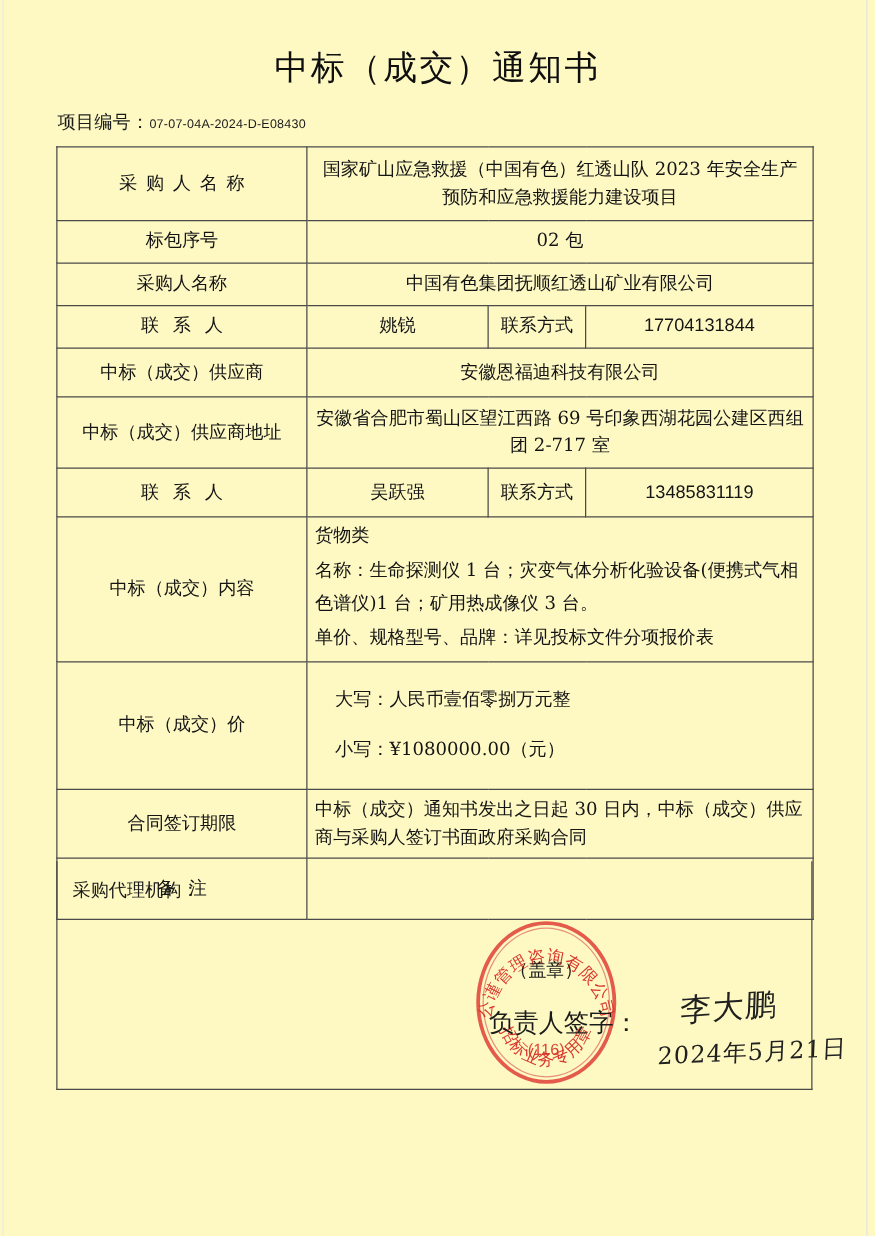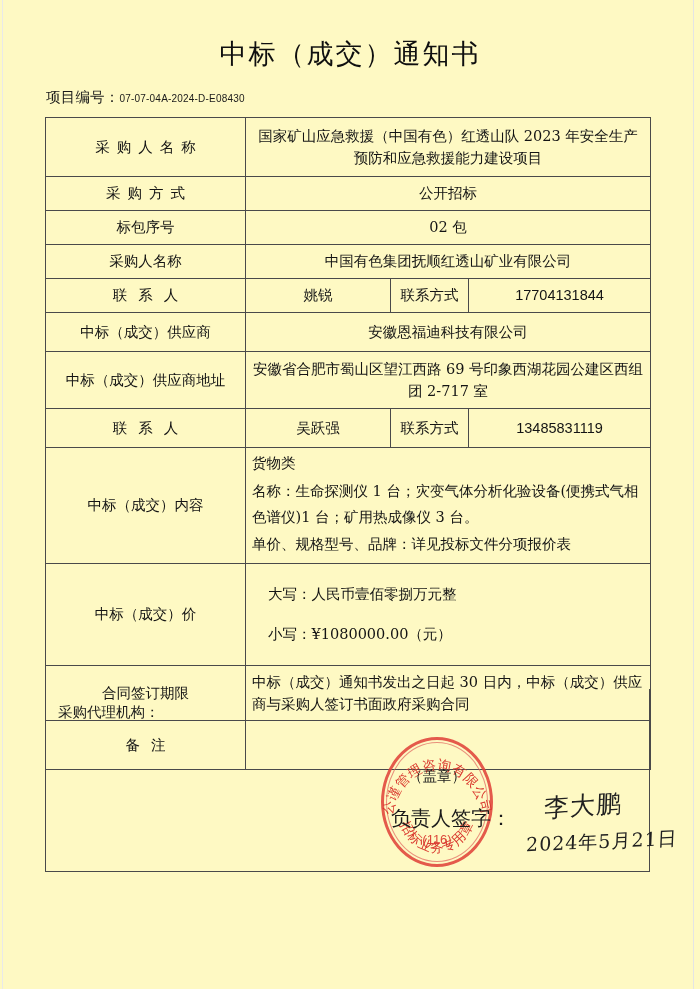--- a/index.html
+++ b/index.html
@@ -222,24 +222,20 @@
     <colgroup>
       <col style="width:200px">
       <col style="width:145px">
       <col style="width:78px">
       <col style="width:182px">
     </colgroup>
     <tbody>
       <tr>
         <td class="label"><span class="sp2">采购人名称</span></td>
         <td class="val-center" colspan="3" style="height:52px">国家矿山应急救援（中国有色）红透山队 2023 年安全生产预防和应急救援能力建设项目</td>
-      </tr>
-      <tr>
-        <td class="label"><span class="sp2">采购方式</span></td>
-        <td class="val-center" colspan="3" style="height:27px">公开招标</td>
       </tr>
       <tr>
         <td class="label"><span>标包序号</span></td>
         <td class="val-center" colspan="3" style="height:27px">02 包</td>
       </tr>
       <tr>
         <td class="label"><span>采购人名称</span></td>
         <td class="val-center" colspan="3" style="height:27px">中国有色集团抚顺红透山矿业有限公司</td>
       </tr>
       <tr>

